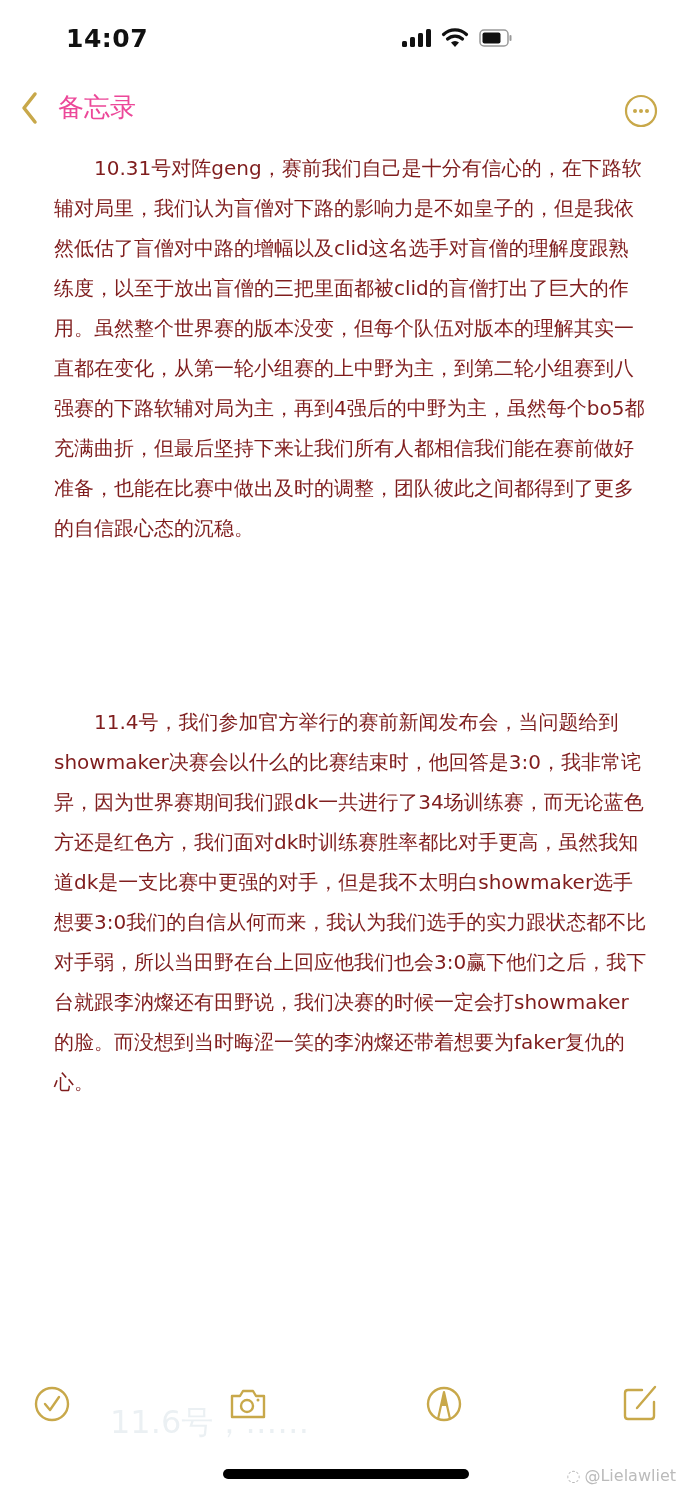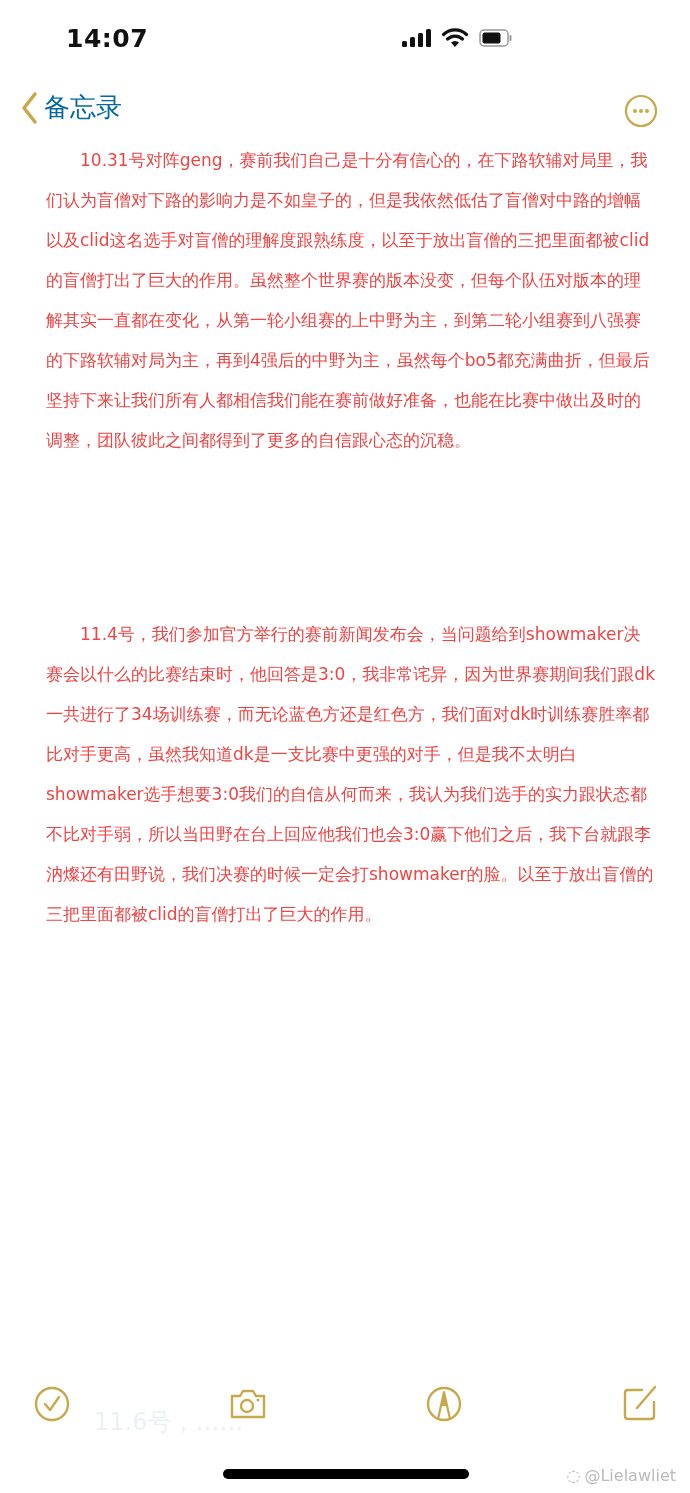--- a/index.html
+++ b/index.html
@@ -7,26 +7,26 @@
     width: 690px; height: 1493px; overflow: hidden; position: relative;
     background: #ffffff;
     font-family: "DejaVu Sans", "Liberation Sans", sans-serif;
     color: #2b2b2b;
   }
   .status-bar { position: absolute; top: 0; left: 0; width: 557px; height: 80px; }
   .time { position: absolute; left: 66px; top: 24px; font-size: 25px; font-weight: bold; color: #111; letter-spacing: 0.5px; }
   .status-icons { position: absolute; right: 44px; top: 28px; display: flex; align-items: center; gap: 10px; }
   .nav { position: absolute; top: 90px; left: 0; width: 690px; height: 44px; }
   .back { position: absolute; left: 20px; top: 0; display: flex; align-items: center; color: #c8a84a; cursor: pointer; }
-  .back-label { font-size: 26px; margin-left: 6px; color: #0369a1; }
+  .back-label { font-size: 26px; margin-left: 20px; color: #ec4899; }
   .more { position: absolute; right: 32px; top: 4px; width: 34px; height: 34px; cursor: pointer; }
   .note { position: absolute; left: 46px; top: 140px; width: 610px; }
-  .para { font-size: 17px; line-height: 40px; margin: 0; text-indent: 2em; color: #ef4444; }
+  .para { font-size: 20px; line-height: 40px; margin: 8px; text-indent: 2em; color: #7f1d1d; }
   .para.p2 { margin-top: 154px; }
-  .faded { position: absolute; left: 46px; top: 1402px; width: 610px; font-size: 24px; line-height: 40px; color: #0c4a6e; opacity: 0.08; text-indent: 2em; }
+  .faded { position: absolute; left: 46px; top: 1402px; width: 610px; font-size: 32px; line-height: 40px; color: #0c4a6e; opacity: 0.08; text-indent: 2em; }
   .toolbar { position: absolute; left: 0; top: 1380px; width: 690px; height: 50px; }
   .tb-btn { position: absolute; top: 4px; width: 40px; height: 40px; cursor: pointer; }
   .home-indicator { position: absolute; left: 223px; top: 1469px; width: 246px; height: 10px; border-radius: 5px; background: #000; }
   .watermark { position: absolute; right: 14px; top: 1466px; font-size: 16px; color: #bbbbbb; display: flex; align-items: center; gap: 4px; }
 </style>
 </head>
 <body>
 
 <div class="status-bar">
   <div class="time">14:07</div>
@@ -60,21 +60,21 @@
   <svg class="more" viewBox="0 0 34 34">
     <circle cx="17" cy="17" r="15" stroke="#c8a84a" stroke-width="2.2" fill="none"></circle>
     <circle cx="11" cy="17" r="2" fill="#c8a84a"></circle>
     <circle cx="17" cy="17" r="2" fill="#c8a84a"></circle>
     <circle cx="23" cy="17" r="2" fill="#c8a84a"></circle>
   </svg>
 </div>
 
 <div class="note">
   <p class="para p1">10.31号对阵geng，赛前我们自己是十分有信心的，在下路软辅对局里，我们认为盲僧对下路的影响力是不如皇子的，但是我依然低估了盲僧对中路的增幅以及clid这名选手对盲僧的理解度跟熟练度，以至于放出盲僧的三把里面都被clid的盲僧打出了巨大的作用。虽然整个世界赛的版本没变，但每个队伍对版本的理解其实一直都在变化，从第一轮小组赛的上中野为主，到第二轮小组赛到八强赛的下路软辅对局为主，再到4强后的中野为主，虽然每个bo5都充满曲折，但最后坚持下来让我们所有人都相信我们能在赛前做好准备，也能在比赛中做出及时的调整，团队彼此之间都得到了更多的自信跟心态的沉稳。</p>
-  <p class="para p2">11.4号，我们参加官方举行的赛前新闻发布会，当问题给到showmaker决赛会以什么的比赛结束时，他回答是3:0，我非常诧异，因为世界赛期间我们跟dk一共进行了34场训练赛，而无论蓝色方还是红色方，我们面对dk时训练赛胜率都比对手更高，虽然我知道dk是一支比赛中更强的对手，但是我不太明白showmaker选手想要3:0我们的自信从何而来，我认为我们选手的实力跟状态都不比对手弱，所以当田野在台上回应他我们也会3:0赢下他们之后，我下台就跟李汭燦还有田野说，我们决赛的时候一定会打showmaker的脸。以至于放出盲僧的三把里面都被clid的盲僧打出了巨大的作用。</p>
+  <p class="para p2">11.4号，我们参加官方举行的赛前新闻发布会，当问题给到showmaker决赛会以什么的比赛结束时，他回答是3:0，我非常诧异，因为世界赛期间我们跟dk一共进行了34场训练赛，而无论蓝色方还是红色方，我们面对dk时训练赛胜率都比对手更高，虽然我知道dk是一支比赛中更强的对手，但是我不太明白showmaker选手想要3:0我们的自信从何而来，我认为我们选手的实力跟状态都不比对手弱，所以当田野在台上回应他我们也会3:0赢下他们之后，我下台就跟李汭燦还有田野说，我们决赛的时候一定会打showmaker的脸。而没想到当时晦涩一笑的李汭燦还带着想要为faker复仇的心。</p>
 </div>
 
 <div class="faded">11.6号，……</div>
 
 <div class="toolbar">
   <svg class="tb-btn" style="left:32px" viewBox="0 0 40 40">
     <circle cx="20" cy="20" r="16" stroke="#c8a84a" stroke-width="2.4" fill="none"></circle>
     <path d="M13 20 L18 26 L27 13" stroke="#c8a84a" stroke-width="2.4" fill="none" stroke-linecap="round" stroke-linejoin="round"></path>
   </svg>
   <svg class="tb-btn" style="left:228px" viewBox="0 0 40 40">

